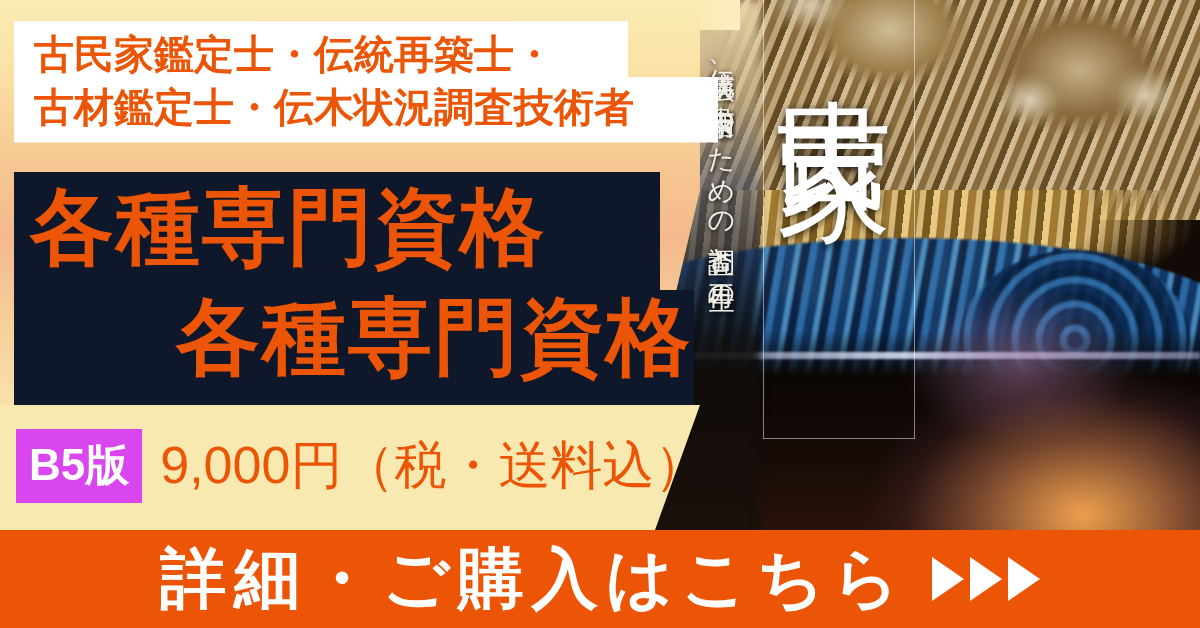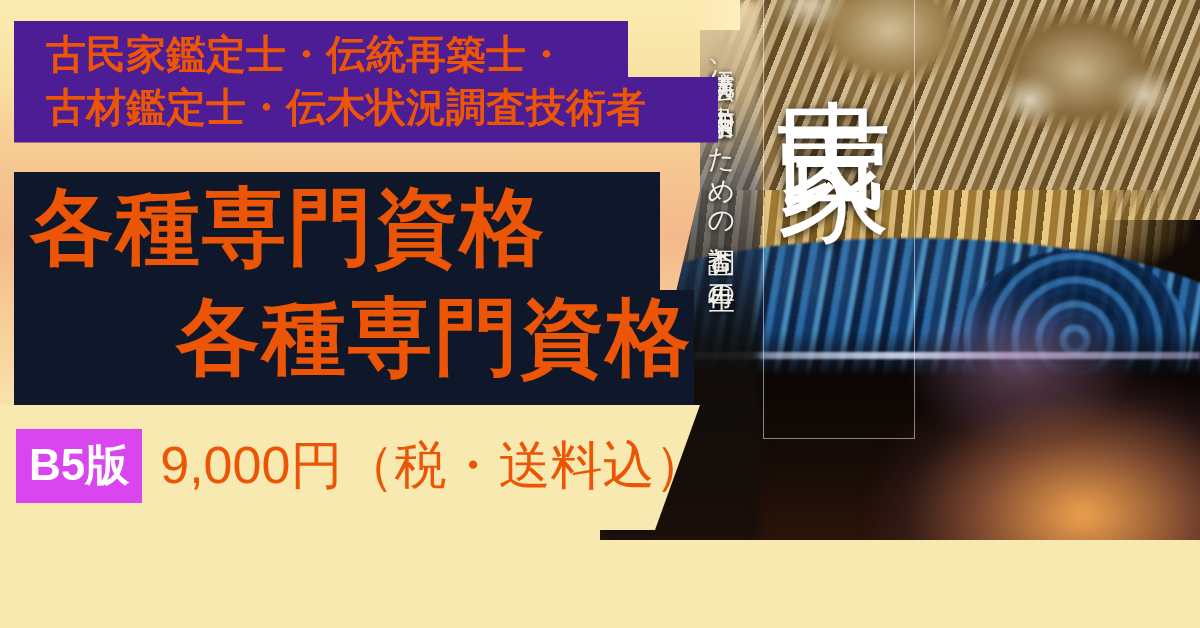--- a/index.html
+++ b/index.html
@@ -208,22 +208,22 @@
     width: 700px; height: 125px;
     background: #f8e9b0;
     clip-path: polygon(0 0, 700px 0, 655px 125px, 0 125px);
   }
 
   
   .panel-quals {
     position: absolute;
     left: 14px; top: 21px;
     width: 704px;
-    background: #4c1d95;
-    padding: 7px 0 9px 16px;
+    background: #ffffff;
+    padding: 7px 0 9px 4px;
     clip-path: polygon(0 0, 614px 0, 614px 56px, 704px 56px, 704px 100%, 0 100%);
   }
   .qual-line {
     color: #ec5505;
     font-size: 40px;
     line-height: 1.32;
     font-weight: 700;
     letter-spacing: 0px;
     white-space: nowrap;
     padding-left: 16px;
@@ -347,14 +347,22 @@
   <div class="panel-headline">
     <div class="headline-1">各種専門資格</div>
     <div class="headline-2">各種専門資格</div>
   </div>
 
   <div class="price-row">
     <span class="size-badge">B5版</span>
     <span class="price-text">9,000円（税・送料込）</span>
   </div>
 
+  <div class="cta-bar">
+    <span class="cta-text">詳細・ご購入はこちら</span>
+    <span class="cta-arrows">
+      <span class="arrow"></span>
+      <span class="arrow"></span>
+      <span class="arrow"></span>
+    </span>
+  </div>
 
 </div>
 
 </body></html>

